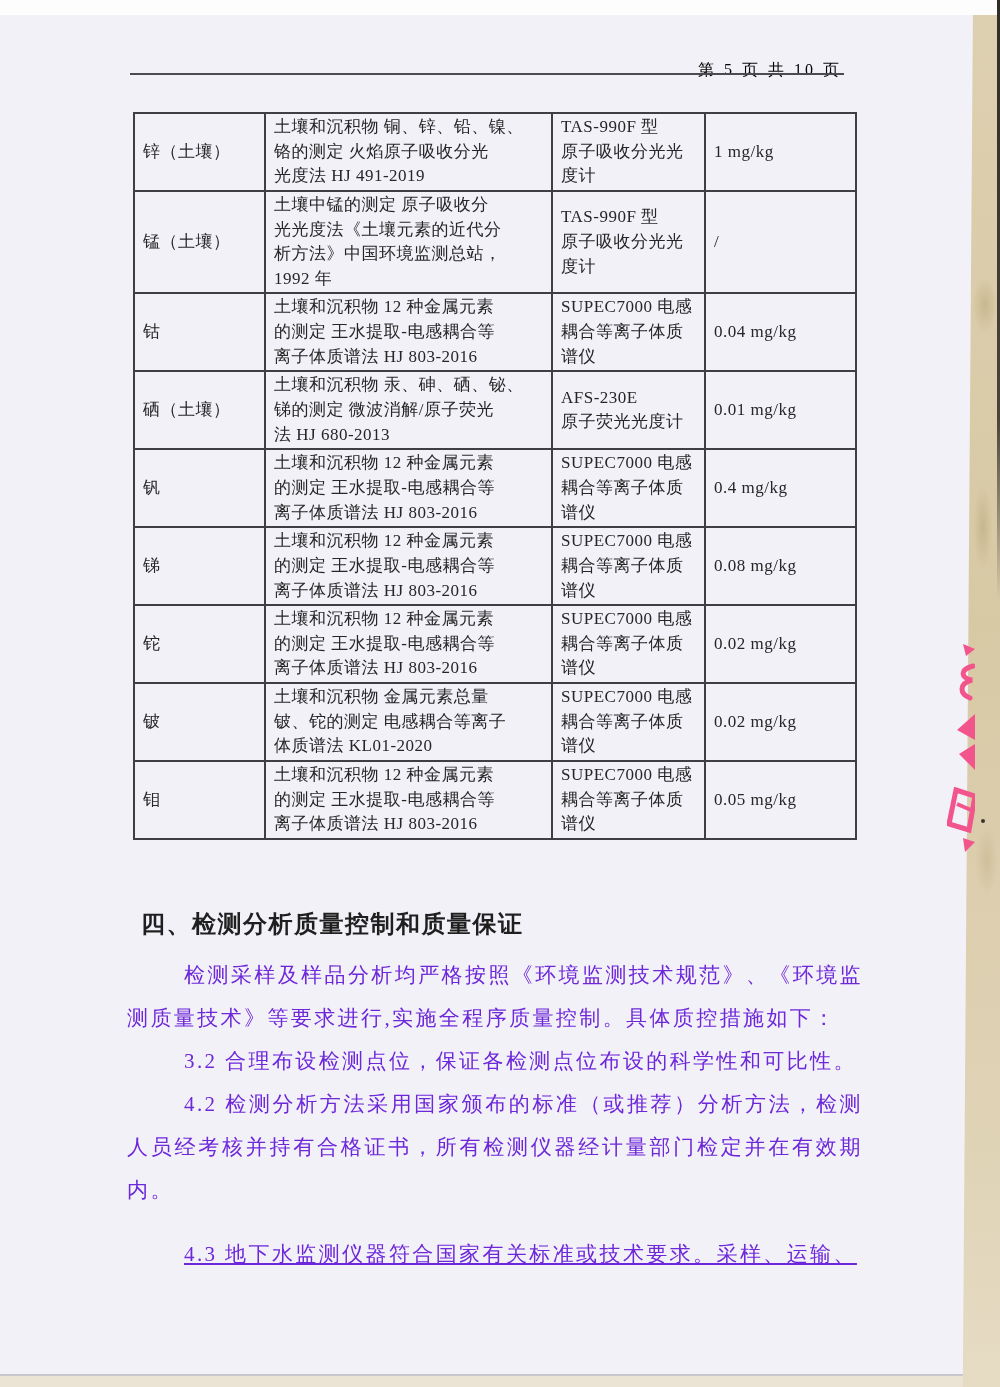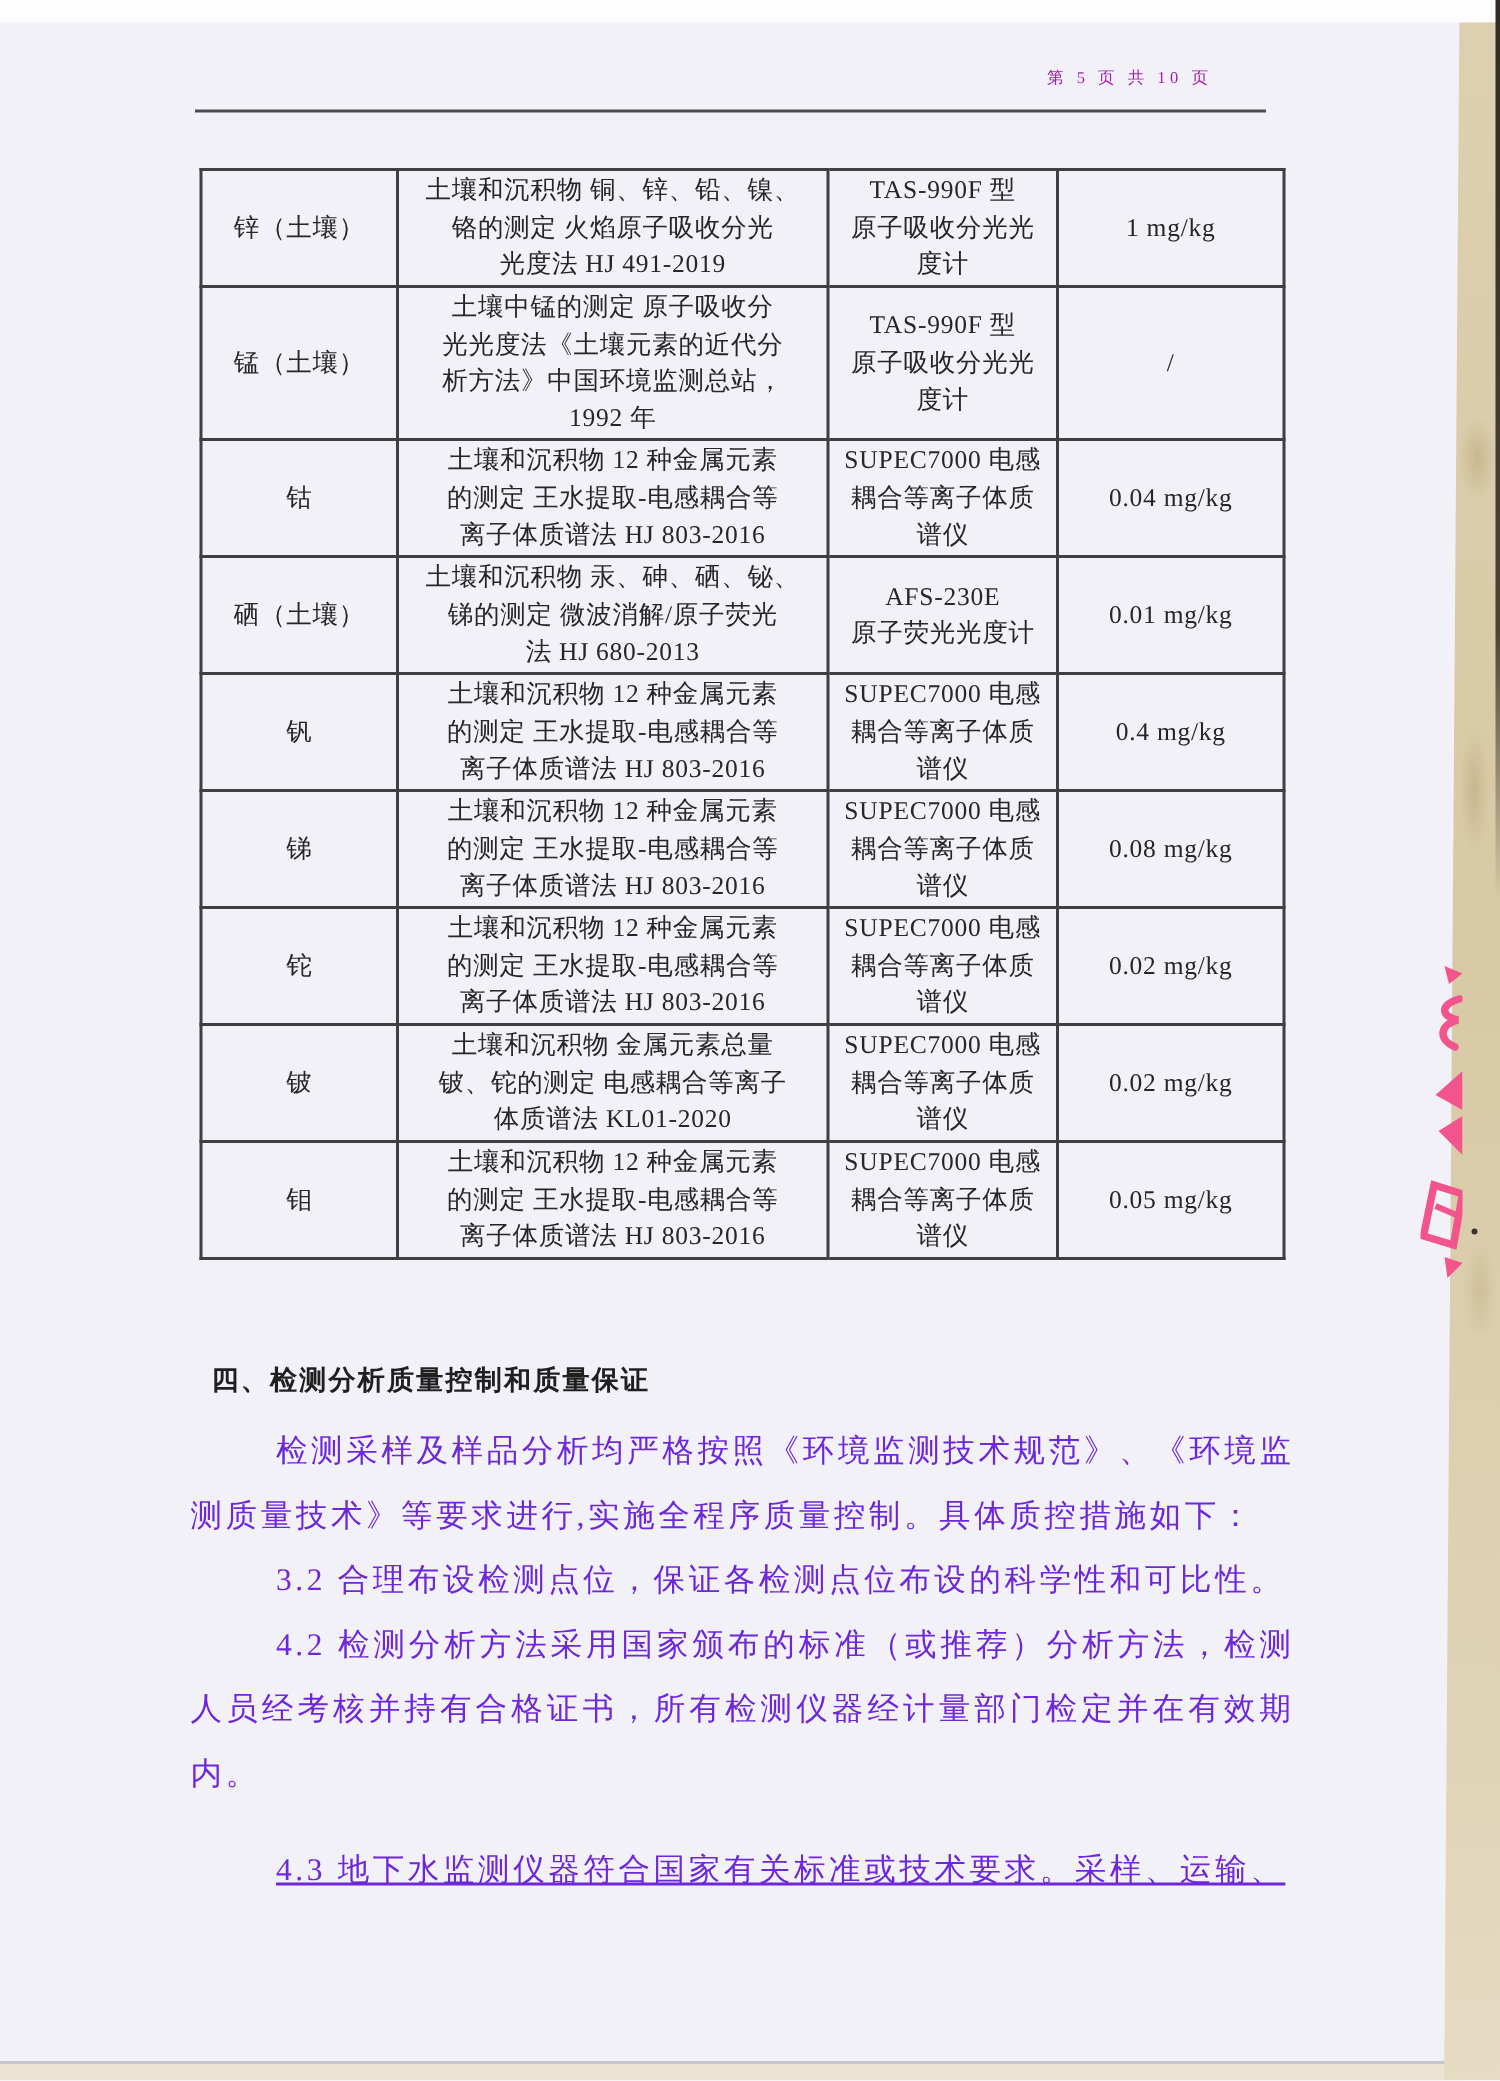--- a/index.html
+++ b/index.html
@@ -27,49 +27,49 @@
     background:linear-gradient(to bottom,#2f2b26,#4a443b 70%,rgba(74,68,59,0));
   }
   .scan-bottom{
     position:absolute;left:0;bottom:0;width:975px;height:11px;z-index:3;
     background:#ebe3d3;border-top:2px solid #c6c6cc;
   }
   .speck{position:absolute;width:4px;height:4px;background:#3a352c;border-radius:50%;z-index:8;}
 
   
   .page-info{
-    position:absolute;left:698px;top:44px;
-    font-size:11px;letter-spacing:3px;color:#a21caf;
+    position:absolute;left:698px;top:60px;
+    font-size:16px;letter-spacing:3px;color:#000000;
     font-family:"Liberation Serif","DejaVu Serif",serif;
   }
   .header-rule{position:absolute;left:130px;top:73px;width:714px;height:2px;background:#4c4c50;}
 
   
   table.lab{
     position:absolute;left:133px;top:112px;width:712px;
     border-collapse:collapse;table-layout:fixed;
     font-size:17px;letter-spacing:.5px;line-height:1.45;
     color:#262626;
   }
   table.lab td{
     border:2px solid #3f3f43;
-    text-align:center;vertical-align:middle;
+    text-align:left;vertical-align:middle;
     padding:1px 8px;
     white-space:pre-line;
   }
   td.c-item{width:113px;}
   td.c-method{width:269px;}
   td.c-instr{width:135px;padding:1px 10px;}
   td.c-limit{width:133px;}
 
   
   .section{position:absolute;left:127px;top:908px;width:736px;}
   .section-heading{
     font-family:"Liberation Sans","DejaVu Sans",sans-serif;
-    font-weight:700;font-size:18px;letter-spacing:1.5px;
+    font-weight:700;font-size:24px;letter-spacing:1.5px;
     color:#1f1f1f;margin:0 0 14px 14px;
   }
   .section p{
     margin:0;font-size:21px;line-height:43px;letter-spacing:2.4px;
     text-align:justify;text-indent:57px;color:#6d28d9;
   }
   .section p.gap{margin-top:21px;text-decoration:underline;}
 
   
   .ink{position:absolute;z-index:5;}

